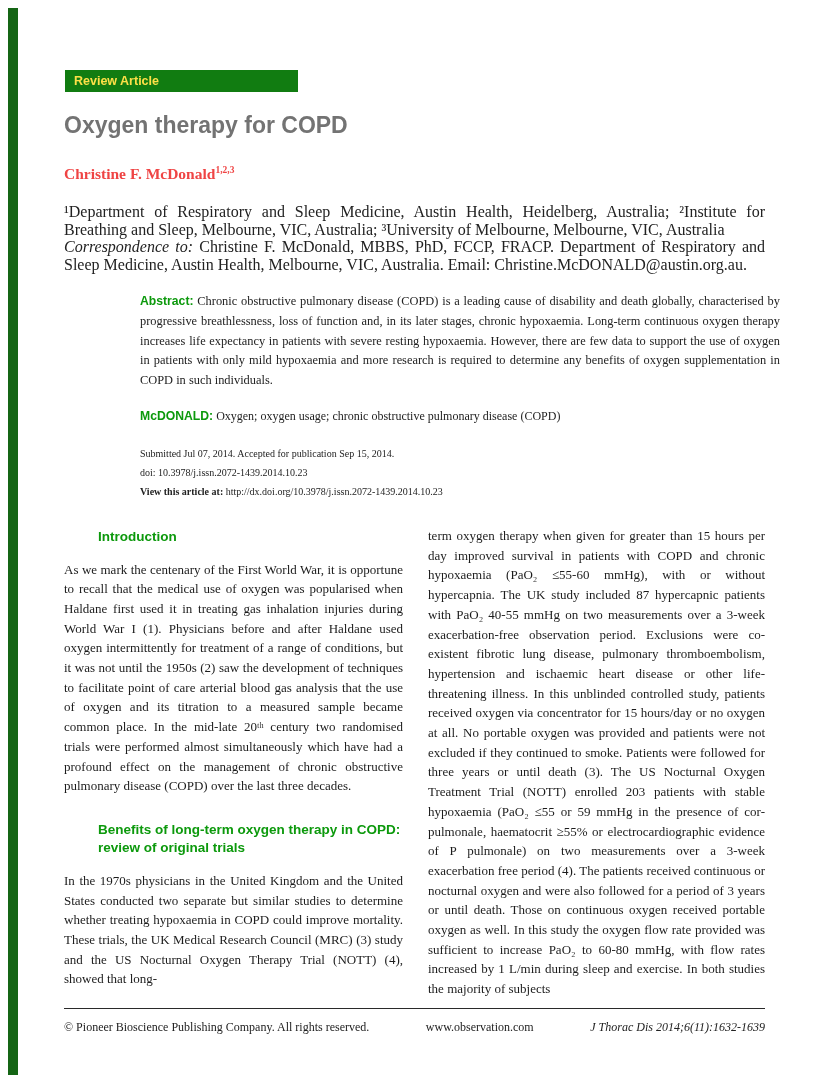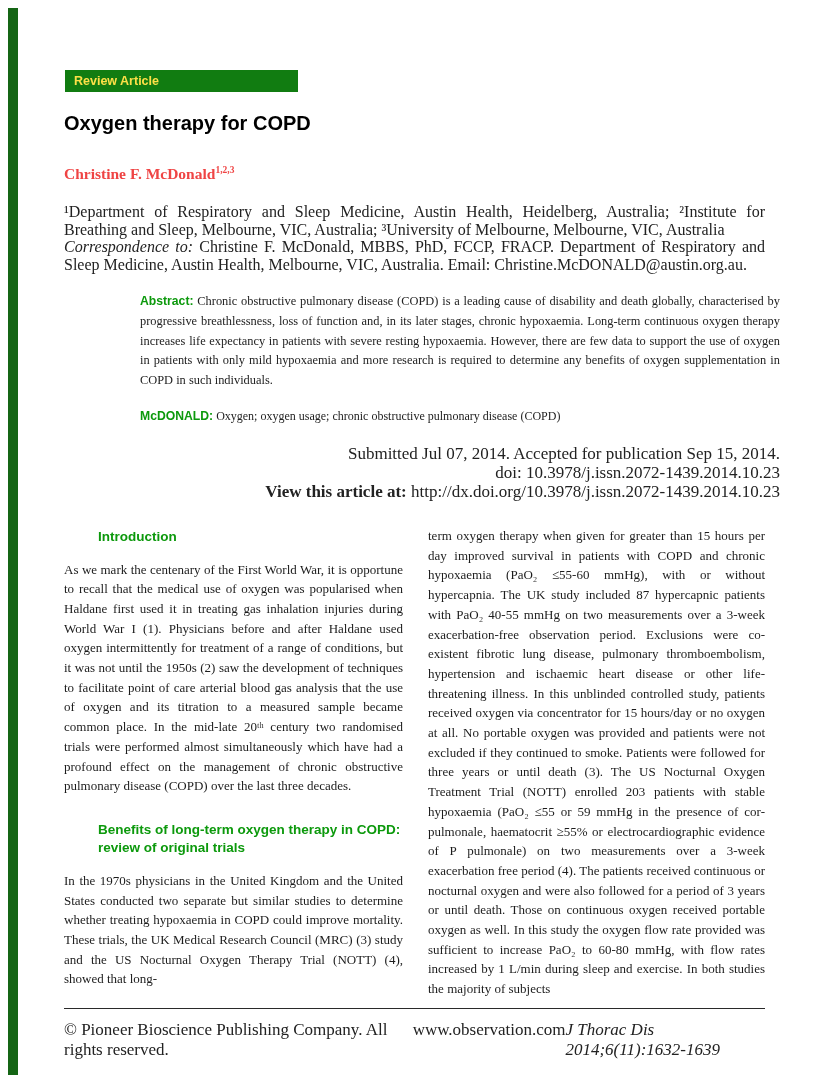--- a/index.html
+++ b/index.html
@@ -19,21 +19,21 @@
     position:absolute;left:65px;top:70px;width:233px;height:22px;
     background:#117c11;
     display:flex;align-items:center;
     padding-left:9px;box-sizing:border-box;
     font-family:"Liberation Sans", sans-serif;
     font-weight:bold;font-size:12.5px;color:#fde047;
   }
   .title{
     position:absolute;left:64px;top:112px;width:700px;
     font-family:"Liberation Sans", sans-serif;
-    font-weight:bold;font-size:20px;color:#000000;
+    font-weight:bold;font-size:23px;color:#737373;
   }
   .author{
     position:absolute;left:64px;top:165px;width:700px;
     font-size:15.5px;font-weight:bold;color:#ef4444;
   }
   .author sup{font-size:9.5px;font-weight:bold;}
   .affils{
     position:absolute;left:64px;top:203px;width:701px;
     font-size:16px;line-height:17.6px;text-align:justify;color:#222;
   }
@@ -45,21 +45,21 @@
   .label-green{
     font-family:"Liberation Sans", sans-serif;
     font-weight:bold;color:#0c990c;font-size:12.2px;
   }
   .keywords{
     position:absolute;left:140px;top:407px;width:640px;
     font-size:12px;line-height:19px;color:#222;
   }
   .meta{
     position:absolute;left:140px;top:444px;width:640px;
-    font-size:17px;line-height:19px;color:#222;text-align:right;
+    font-size:10px;line-height:19px;color:#222;
   }
   .meta .bold{font-weight:bold;}
   .col{
     position:absolute;top:528px;
     font-size:13px;line-height:19.7px;text-align:justify;color:#1c1c1c;
   }
   .col-left{left:64px;width:339px;}
   .col-right{left:428px;width:337px;top:526px;}
   .sec-head{
     font-family:"Liberation Sans", sans-serif;
@@ -69,21 +69,21 @@
     padding-left:34px;
   }
   .sec-head.second{margin-top:25px;}
   .col p{margin:0;}
   .footer-rule{
     position:absolute;left:64px;top:1008px;width:701px;height:0;
     border-top:1px solid #2a2a2a;
   }
   .footer{
     position:absolute;left:64px;top:1020px;width:701px;
-    font-size:17px;color:#222;
+    font-size:12px;color:#222;
     display:flex;justify-content:space-between;align-items:baseline;
   }
   .footer .cite{font-style:italic;}
   a.plain{color:#222;text-decoration:none;}
 </style>
 </head>
 <body>
 
 <div id="page">
 

